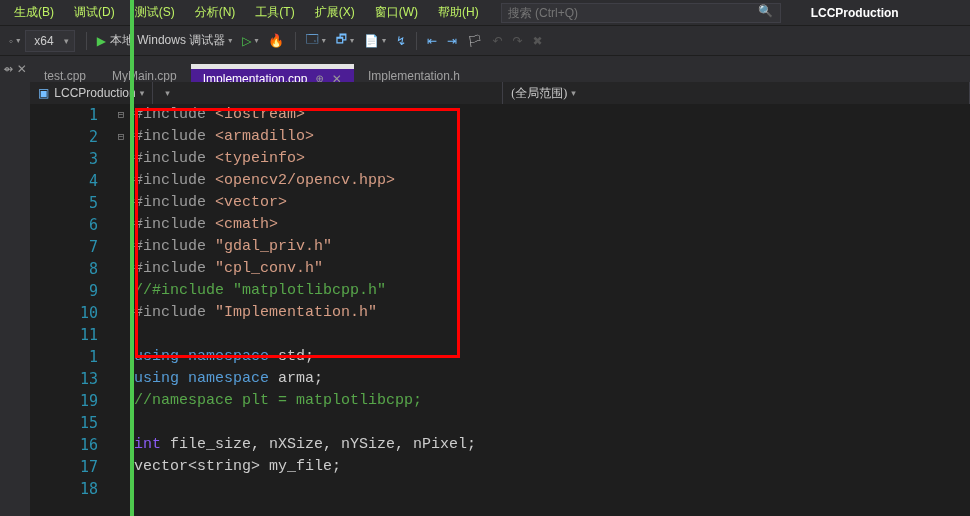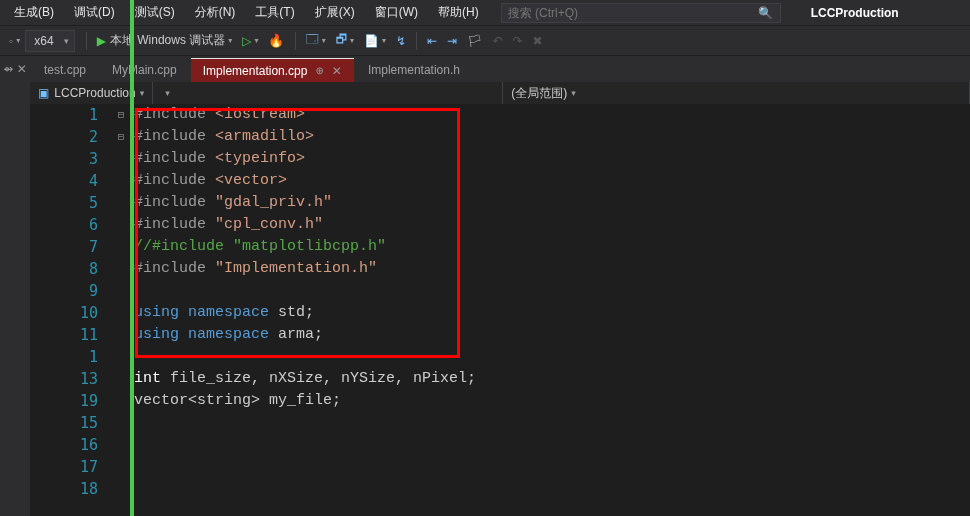--- a/index.html
+++ b/index.html
@@ -16,29 +16,28 @@
   .menubar {
     height: 26px;
     background: #2d2d30;
     display: flex;
     align-items: center;
     padding-left: 4px;
     border-bottom: 1px solid #1e1e1e;
   }
   .menubar .menu-item {
     padding: 4px 10px;
-    color: #e5e5e5;
+    color: #bef264;
     cursor: pointer;
     white-space: nowrap;
   }
   .search-box {
     margin-left: 12px;
     flex: 0 0 280px;
     display: flex;
-    align-items: center;
     background: #333337;
     border: 1px solid #3f3f46;
     height: 20px;
     padding: 0 6px;
   }
   .search-box input {
     background: transparent;
     border: none;
     color: #b0b0b0;
     flex: 1;
@@ -126,26 +125,26 @@
   }
   .left-handle .x { font-size: 12px; }
   .file-tab {
     height: 24px;
     display: flex;
     align-items: center;
     padding: 0 12px;
     color: #a0a0a0;
     cursor: pointer;
     margin-right: 2px;
-    margin-top: 2px;
+    margin-top: 8px;
   }
   .file-tab.active {
-    background: #7f1d1d;
+    background: #4c1d95;
     color: #ffffff;
-    border-top: 1px solid #e5e5e5;
+    border-top: 5px solid #e5e5e5;
   }
   .file-tab .pin {
     margin-left: 8px;
     font-size: 10px;
     color: #999;
   }
   .file-tab .close {
     margin-left: 8px;
     color: #999;
   }
@@ -175,21 +174,21 @@
     position: relative;
   }
   .nav-item::after {
     content: "▾";
     margin-left: 4px;
     color: #999;
     font-size: 9px;
   }
   .nav-item.first { min-width: 110px; }
   .nav-item.mid { flex: 0 0 350px; }
-  .nav-item.last { flex: 1; }
+  .nav-item.last { flex: 1; font-family: Liberation Serif, serif; }
 
   .editor-wrap {
     display: flex;
     height: calc(100% - 104px);
     background: #1e1e1e;
   }
   .left-strip {
     width: 30px;
     background: #2d2d30;
   }
@@ -232,21 +231,21 @@
     line-height: 22px;
     padding-left: 4px;
     position: relative;
     flex: 1;
   }
   .code .line { white-space: pre; height: 22px; }
   .pp  { color: #9b9b9b; }
   .str { color: #d69d85; }
   .cmt { color: #57a64a; }
   .kw  { color: #569cd6; }
-  .typ { color: #ffffff; margin-top: 32px; }
+  .typ { color: #8b5cf6; margin-top: 32px; }
 
   .red-box {
     position: absolute;
     border: 3px solid #ff0000;
     left: 135px;
     top: 108px;
     width: 325px;
     height: 250px;
     pointer-events: none;
   }
@@ -376,27 +375,30 @@
       <div class="fold-box"></div>
       <div class="fold-box"></div>
       <div class="fold-box"></div>
       <div class="fold-box"></div>
       <div class="fold-box"></div>
     </div>
   <div class="code" id="code">
       <div class="line"><span class="pp">#include</span> <span class="str">&lt;iostream&gt;</span></div>
       <div class="line"><span class="pp">#include</span> <span class="str">&lt;armadillo&gt;</span></div>
       <div class="line"><span class="pp">#include</span> <span class="str">&lt;typeinfo&gt;</span></div>
+      <div class="line"><span class="pp">#include</span> <span class="str">&lt;opencv2/opencv.hpp&gt;</span></div>
       <div class="line"><span class="pp">#include</span> <span class="str">&lt;vector&gt;</span></div>
+      <div class="line"><span class="pp">#include</span> <span class="str">&lt;cmath&gt;</span></div>
       <div class="line"><span class="pp">#include</span> <span class="str">"gdal_priv.h"</span></div>
       <div class="line"><span class="pp">#include</span> <span class="str">"cpl_conv.h"</span></div>
       <div class="line"><span class="cmt">//#include "matplotlibcpp.h"</span></div>
       <div class="line"><span class="pp">#include</span> <span class="str">"Implementation.h"</span></div>
       <div class="line"></div>
       <div class="line"><span class="kw">using</span> <span class="kw">namespace</span> std;</div>
       <div class="line"><span class="kw">using</span> <span class="kw">namespace</span> arma;</div>
+      <div class="line"><span class="cmt">//namespace plt = matplotlibcpp;</span></div>
       <div class="line"></div>
       <div class="line"><span class="typ">int</span> file_size, nXSize, nYSize, nPixel;</div>
       <div class="line">vector&lt;string&gt; my_file;</div>
     </div>
 </div>
 
 <div class="red-box"></div>
 
 </body></html>

